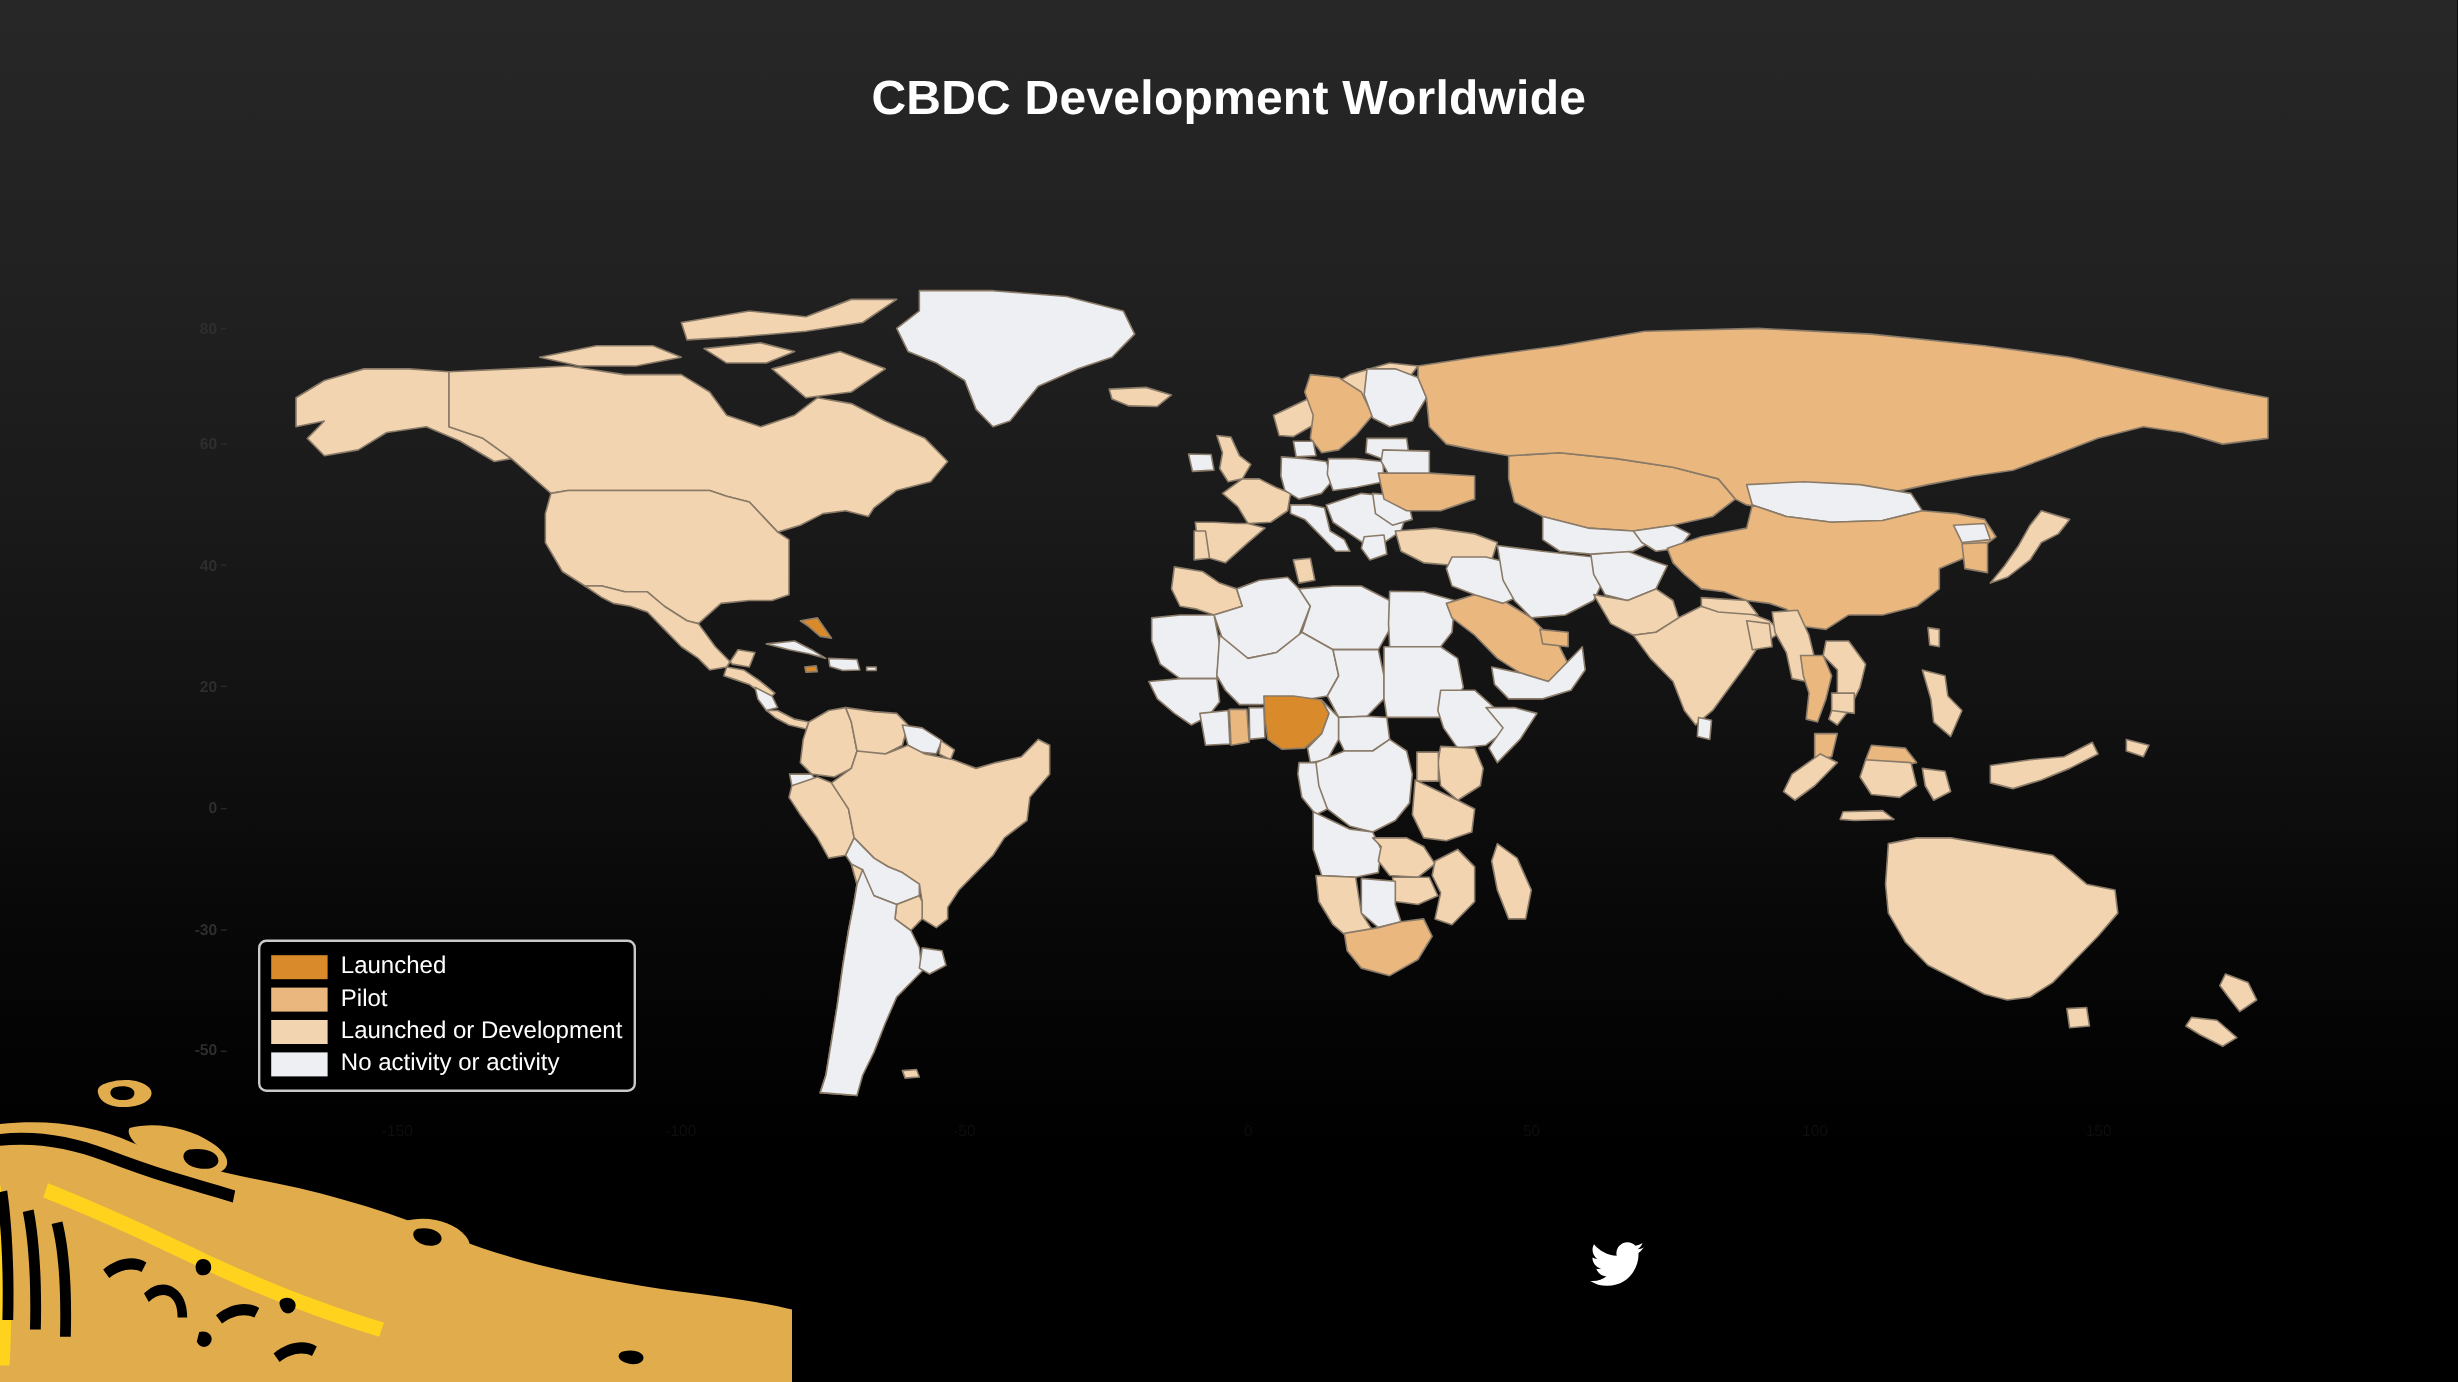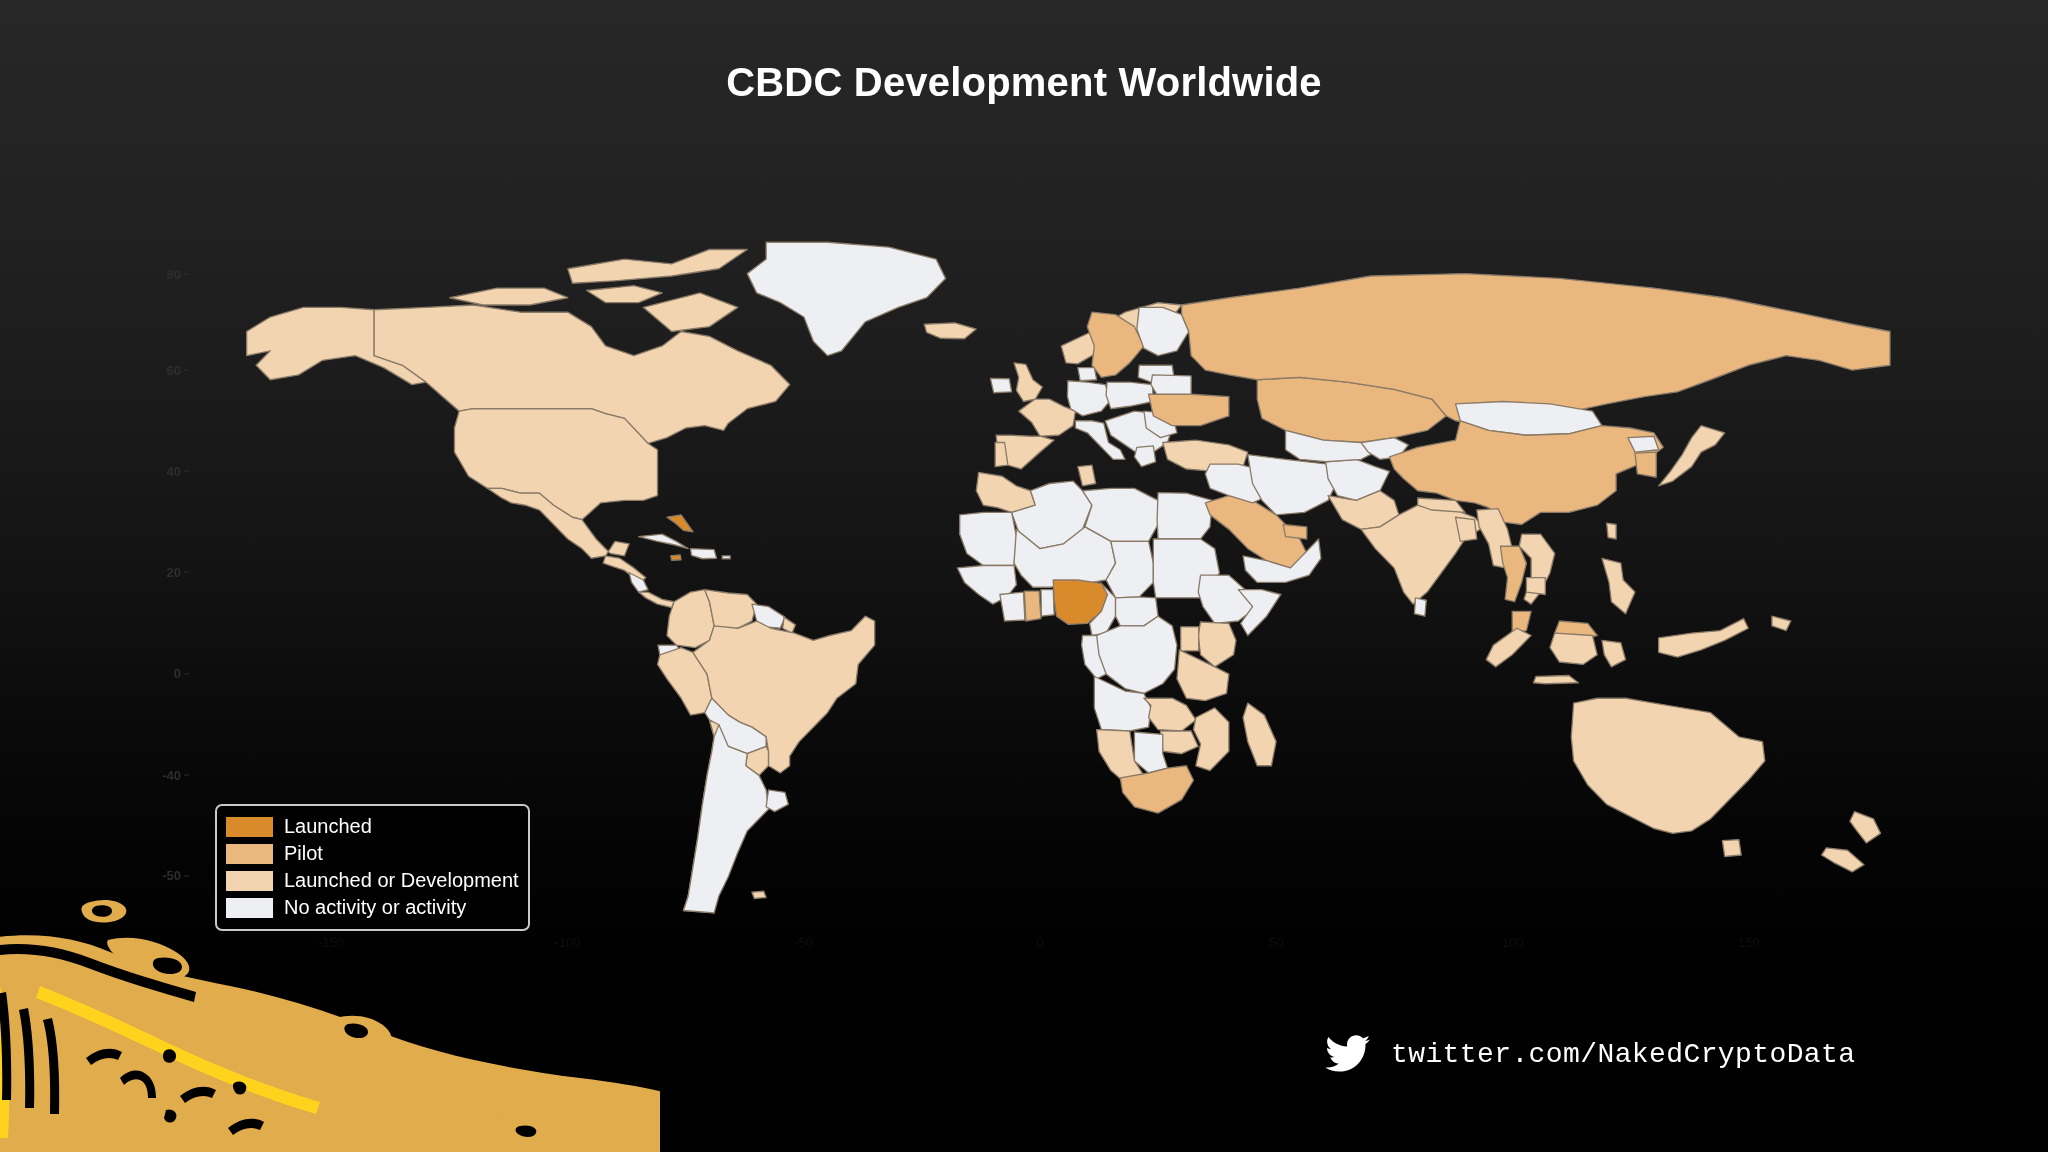--- a/index.html
+++ b/index.html
@@ -90,21 +90,20 @@
   
   #legend {
     position: absolute;
     left: 215px;
     top: 783px;
     background: #000000;
     border: 2px solid #c9c9c9;
     border-radius: 7px;
     padding: 7px 9px 8px 9px;
     box-sizing: border-box;
-    margin-top: 21px;
   }
   .legend-row {
     display: flex;
     align-items: center;
     height: 27px;
   }
   .legend-swatch {
     width: 47px;
     height: 20px;
     flex: 0 0 auto;
@@ -150,21 +149,21 @@
 
   <div id="title">CBDC Development Worldwide</div>
 
   <div id="plot">
 
     <div class="ytick" style="top:5.6%">80</div>
     <div class="ytick" style="top:19.5%">60</div>
     <div class="ytick" style="top:34.2%">40</div>
     <div class="ytick" style="top:48.8%">20</div>
     <div class="ytick" style="top:63.5%">0</div>
-    <div class="ytick" style="top:78.2%">-40</div>
+    <div class="ytick" style="top:78.2%">-30</div>
     <div class="ytick" style="top:92.8%">-50</div>
 
     <div class="xtick" style="left:8.3%">-150</div>
     <div class="xtick" style="left:22.2%">-100</div>
     <div class="xtick" style="left:36.1%">-50</div>
     <div class="xtick" style="left:50%">0</div>
     <div class="xtick" style="left:63.9%">50</div>
     <div class="xtick" style="left:77.8%">100</div>
     <div class="xtick" style="left:91.7%">150</div>
 
@@ -323,21 +322,20 @@
     <div class="legend-row">
       <span class="legend-swatch" style="background:#edeff2"></span>
       <span class="legend-label">No activity or activity</span>
     </div>
   </div>
 
   <div id="twitter">
     <svg id="twitter-bird" width="46" height="38" viewBox="0 0 24 20">
       <path fill="#ffffff" d="M23.6 2.4c-.9.4-1.8.66-2.8.78 1-.6 1.77-1.55 2.13-2.69-.94.56-1.98.96-3.08 1.18C18.96.7 17.7.12 16.3.12c-2.66 0-4.82 2.16-4.82 4.82 0 .38.04.75.13 1.1C7.6 5.84 4.04 3.92 1.66.99c-.42.72-.66 1.55-.66 2.44 0 1.67.85 3.15 2.14 4.01-.79-.02-1.53-.24-2.18-.6v.06c0 2.34 1.66 4.29 3.87 4.73-.4.11-.83.17-1.27.17-.31 0-.61-.03-.9-.09.61 1.92 2.4 3.31 4.51 3.35-1.65 1.3-3.74 2.07-6 2.07-.39 0-.78-.02-1.16-.07 2.14 1.37 4.68 2.17 7.41 2.17 8.9 0 13.76-7.37 13.76-13.76l-.02-.63c.95-.68 1.77-1.53 2.42-2.5z"></path>
     </svg>
-    <span id="twitter-handle">twitter.com/NakedCryptoData</span>
   </div>
 
   <svg id="brandart" viewBox="0 0 680 280" preserveAspectRatio="none">
     <g>
       <path fill="#e0ac4c" d="M-10,60 C40,48 90,52 130,70 C170,88 210,96 250,104 C300,114 350,130 400,150 C450,170 520,186 600,196 C640,201 670,206 690,212 L690,300 L-10,300 Z"></path>
       <path fill="#ffd21e" d="M4,82 C10,96 14,120 16,150 C18,180 18,220 16,256 L28,256 C30,220 30,180 27,148 C24,116 18,94 12,80 Z"></path>
       <path fill="#ffd21e" d="M60,104 C96,118 140,138 186,160 C232,182 286,204 340,220 L336,232 C282,216 228,194 182,172 C136,150 92,130 56,116 Z"></path>
       <path fill="#000000" d="M2,66 C36,58 74,62 110,76 C146,90 182,100 216,110 L214,120 C180,110 144,100 108,86 C72,72 36,68 2,76 Z"></path>
       <path fill="#000000" d="M26,110 C30,138 32,176 31,218 L22,218 C23,176 21,138 17,112 Z"></path>
       <path fill="#000000" d="M48,126 C53,152 55,188 54,226 L45,226 C46,188 44,152 39,128 Z"></path>

